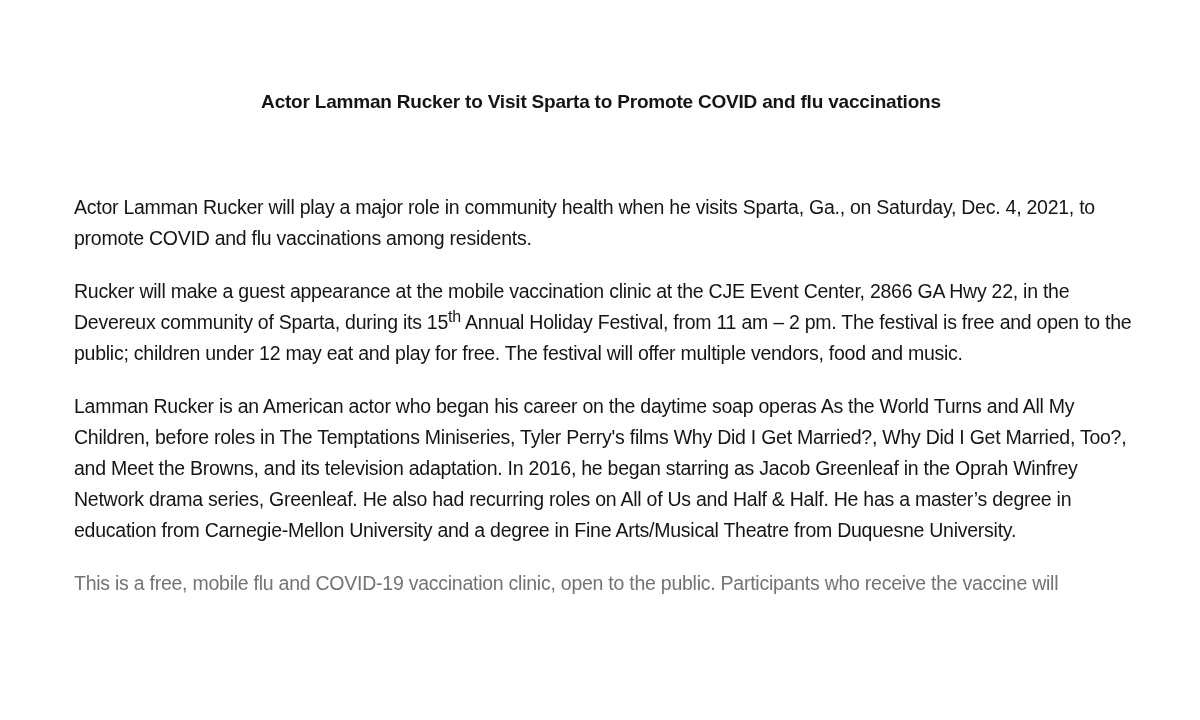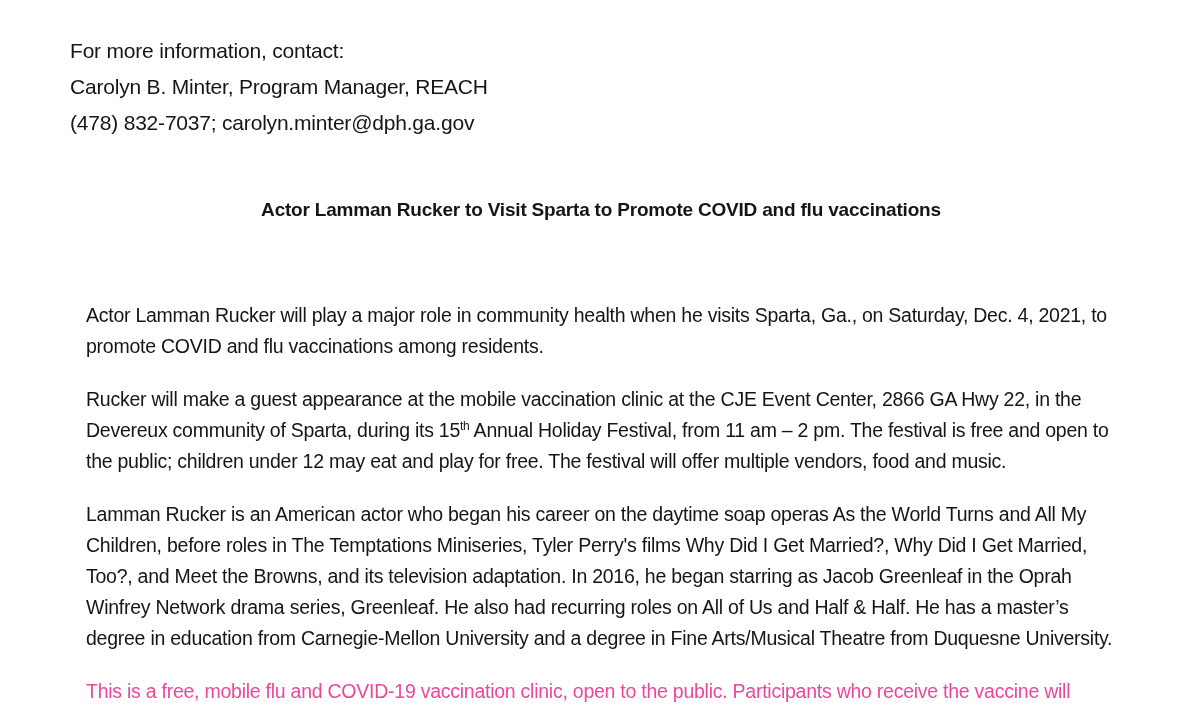--- a/index.html
+++ b/index.html
@@ -36,46 +36,41 @@
     text-align: center;
     font-size: 19px;
     font-weight: bold;
     letter-spacing: -0.2px;
     line-height: 28px;
   }
   .body-copy {
     margin-top: 76px;
   }
   .body-copy p {
-    margin: 0 0 22px 16px;
+    margin: 0 0 22px 4px;
     font-size: 19.5px;
     line-height: 31px;
     letter-spacing: -0.25px;
     text-align: left;
   }
   .body-copy p sup {
-    font-size: 12px;
+    font-size: 16px;
     line-height: 0;
     vertical-align: super;
   }
   p.clipped {
     margin-bottom: 0;
-    color: #ec4899;
+    color: #737373;
   }
 </style>
 </head>
 <body>
 
 <div class="page">
 
-  <div class="contact-block">
-    <div class="contact-line">For more information, contact:</div>
-    <div class="contact-line">Carolyn B. Minter, Program Manager, REACH</div>
-    <div class="contact-line">(478) 832-7037; carolyn.minter@dph.ga.gov</div>
-  </div>
 
   <h1 class="doc-title">Actor Lamman Rucker to Visit Sparta to Promote COVID and flu vaccinations</h1>
 
   <div class="body-copy">
 
     <p>Actor Lamman Rucker will play a major role in community health when he visits Sparta, Ga., on Saturday, Dec. 4, 2021, to promote COVID and flu vaccinations among residents.</p>
 
     <p><span>Rucker will make a guest appearance at the mobile vaccination clinic at the CJE Event Center, 2866 GA Hwy 22, in the Devereux community of Sparta, during its 15</span><sup>th</sup><span> Annual Holiday Festival, from 11 am – 2 pm. The festival is free and open to the public; children under 12 may eat and play for free. The festival will offer multiple vendors, food and music.</span></p>
 
     <p>Lamman Rucker is an American actor who began his career on the daytime soap operas As the World Turns and All My Children, before roles in The Temptations Miniseries, Tyler Perry's films Why Did I Get Married?, Why Did I Get Married, Too?, and Meet the Browns, and its television adaptation. In 2016, he began starring as Jacob Greenleaf in the Oprah Winfrey Network drama series, Greenleaf. He also had recurring roles on All of Us and Half &amp; Half.  He has a master’s degree in education from Carnegie-Mellon University and a degree in Fine Arts/Musical Theatre from Duquesne University.</p>

